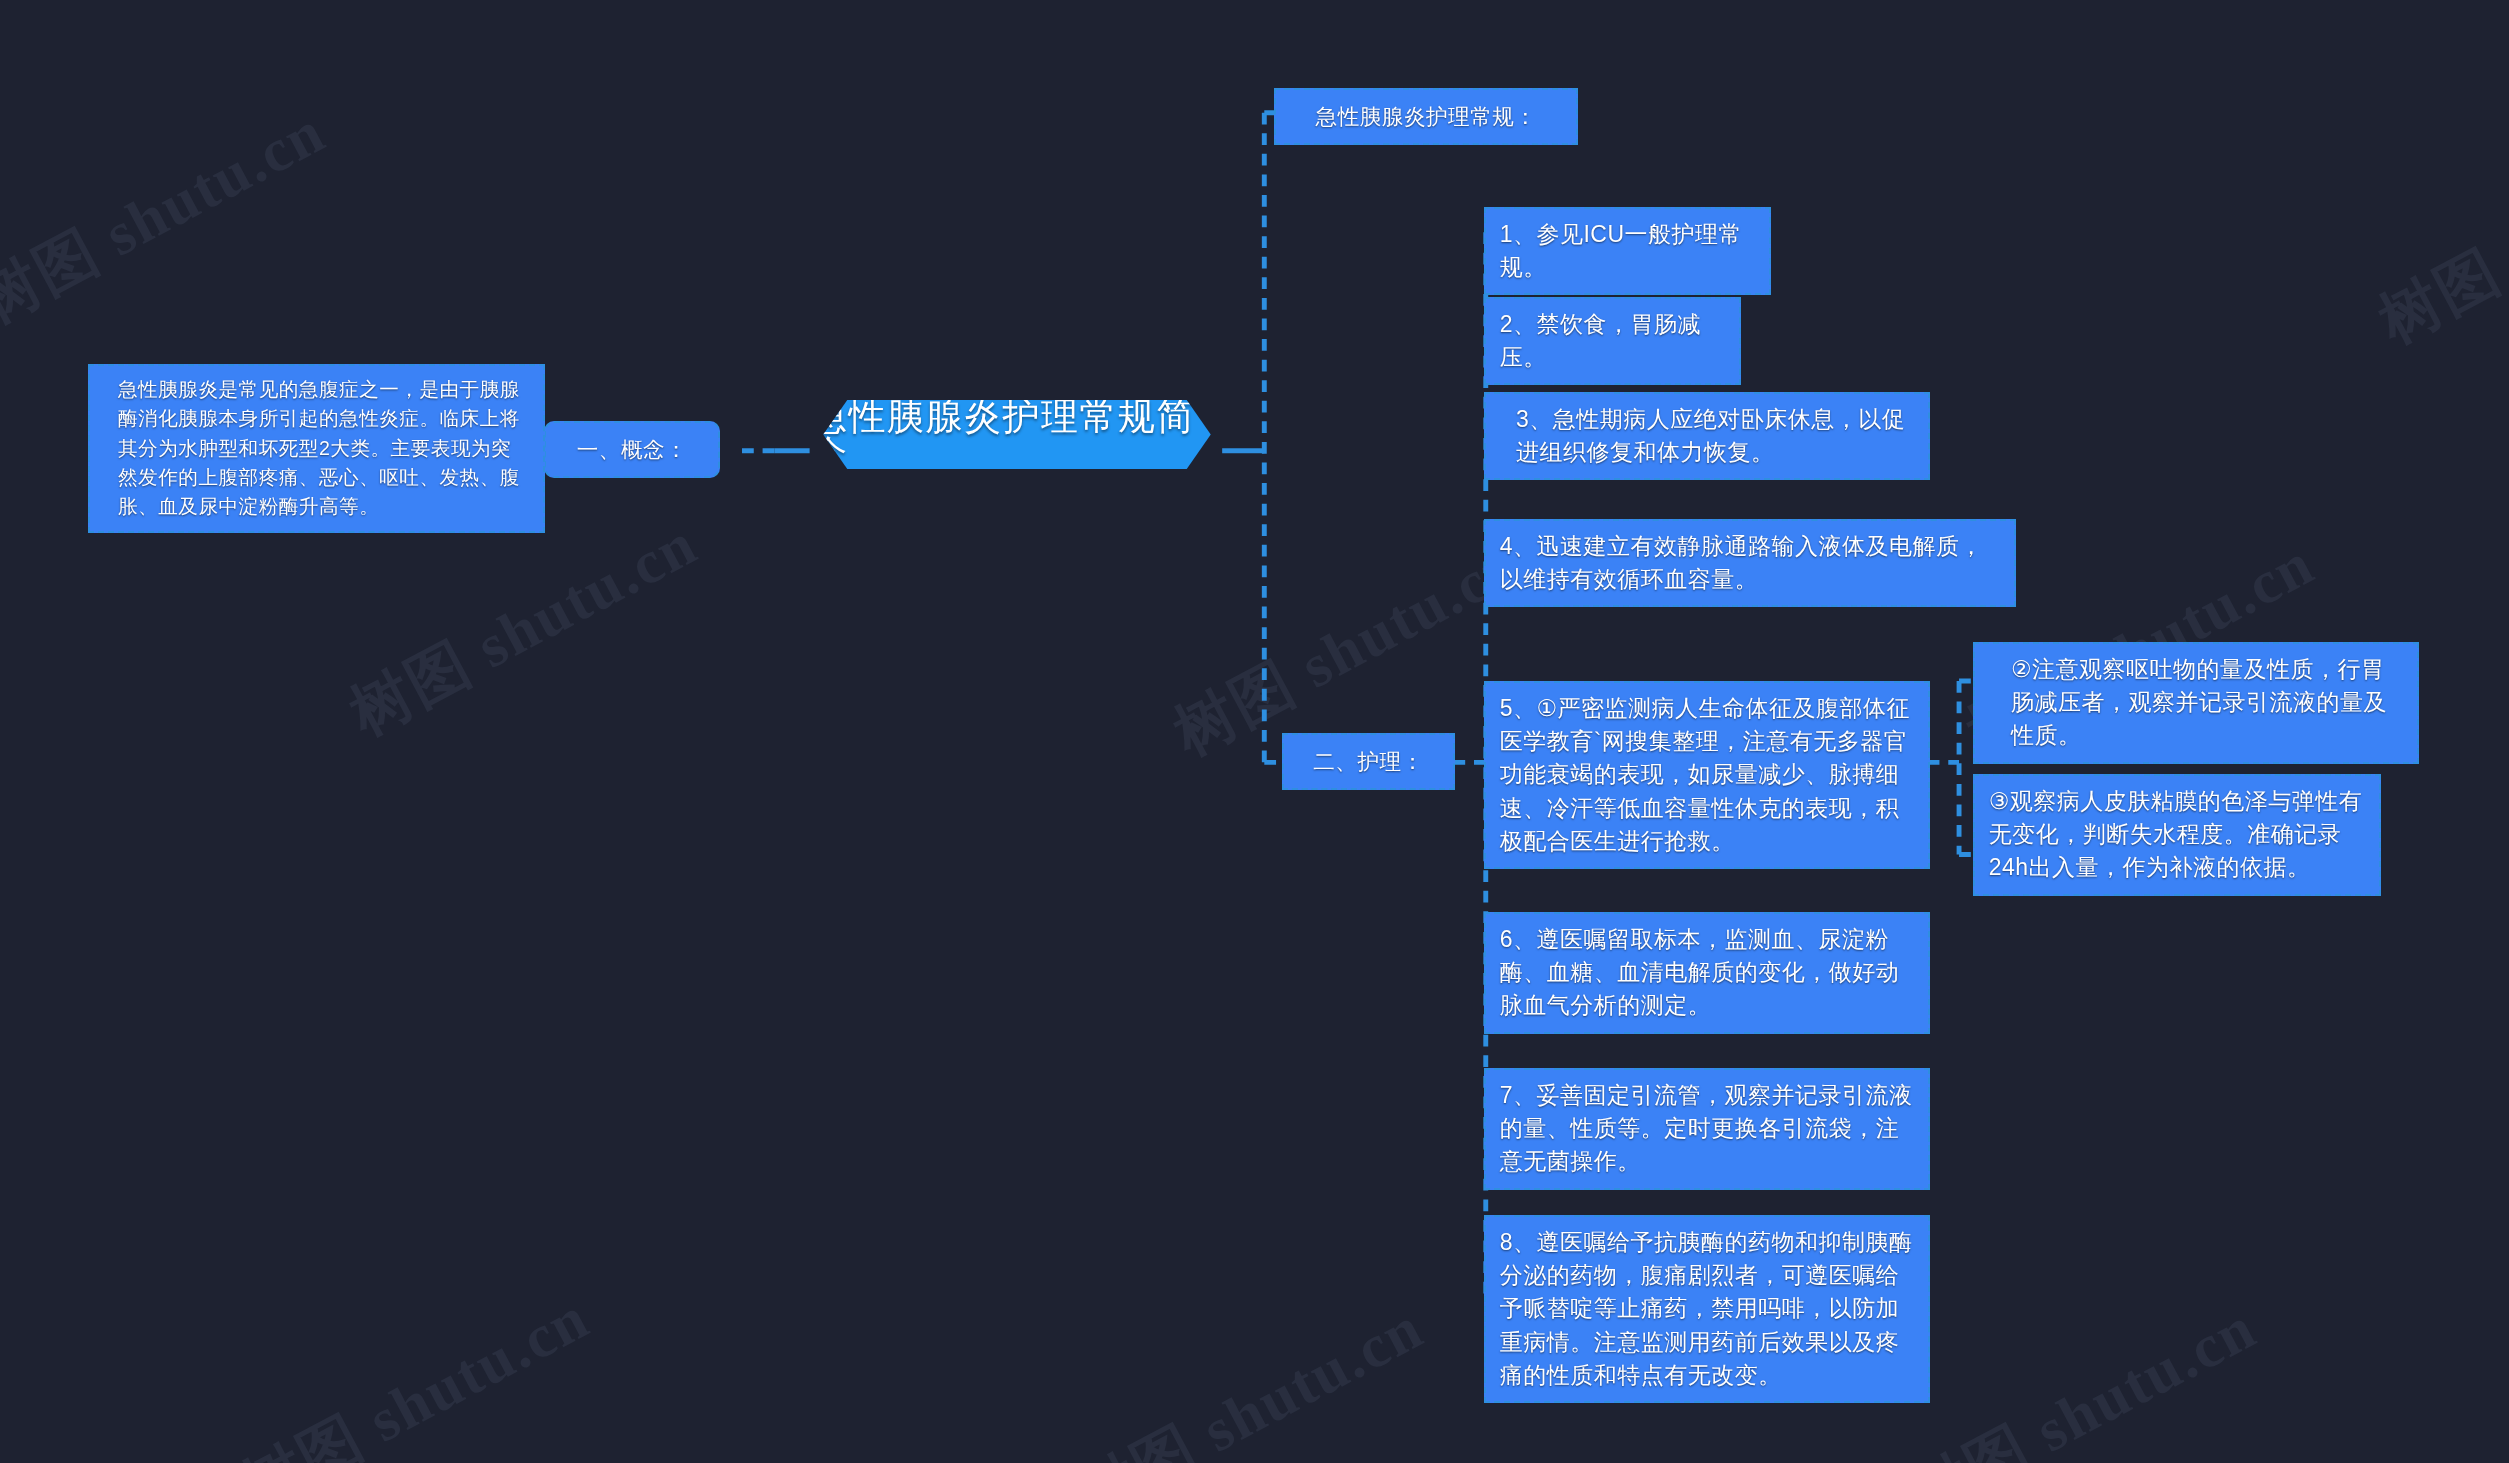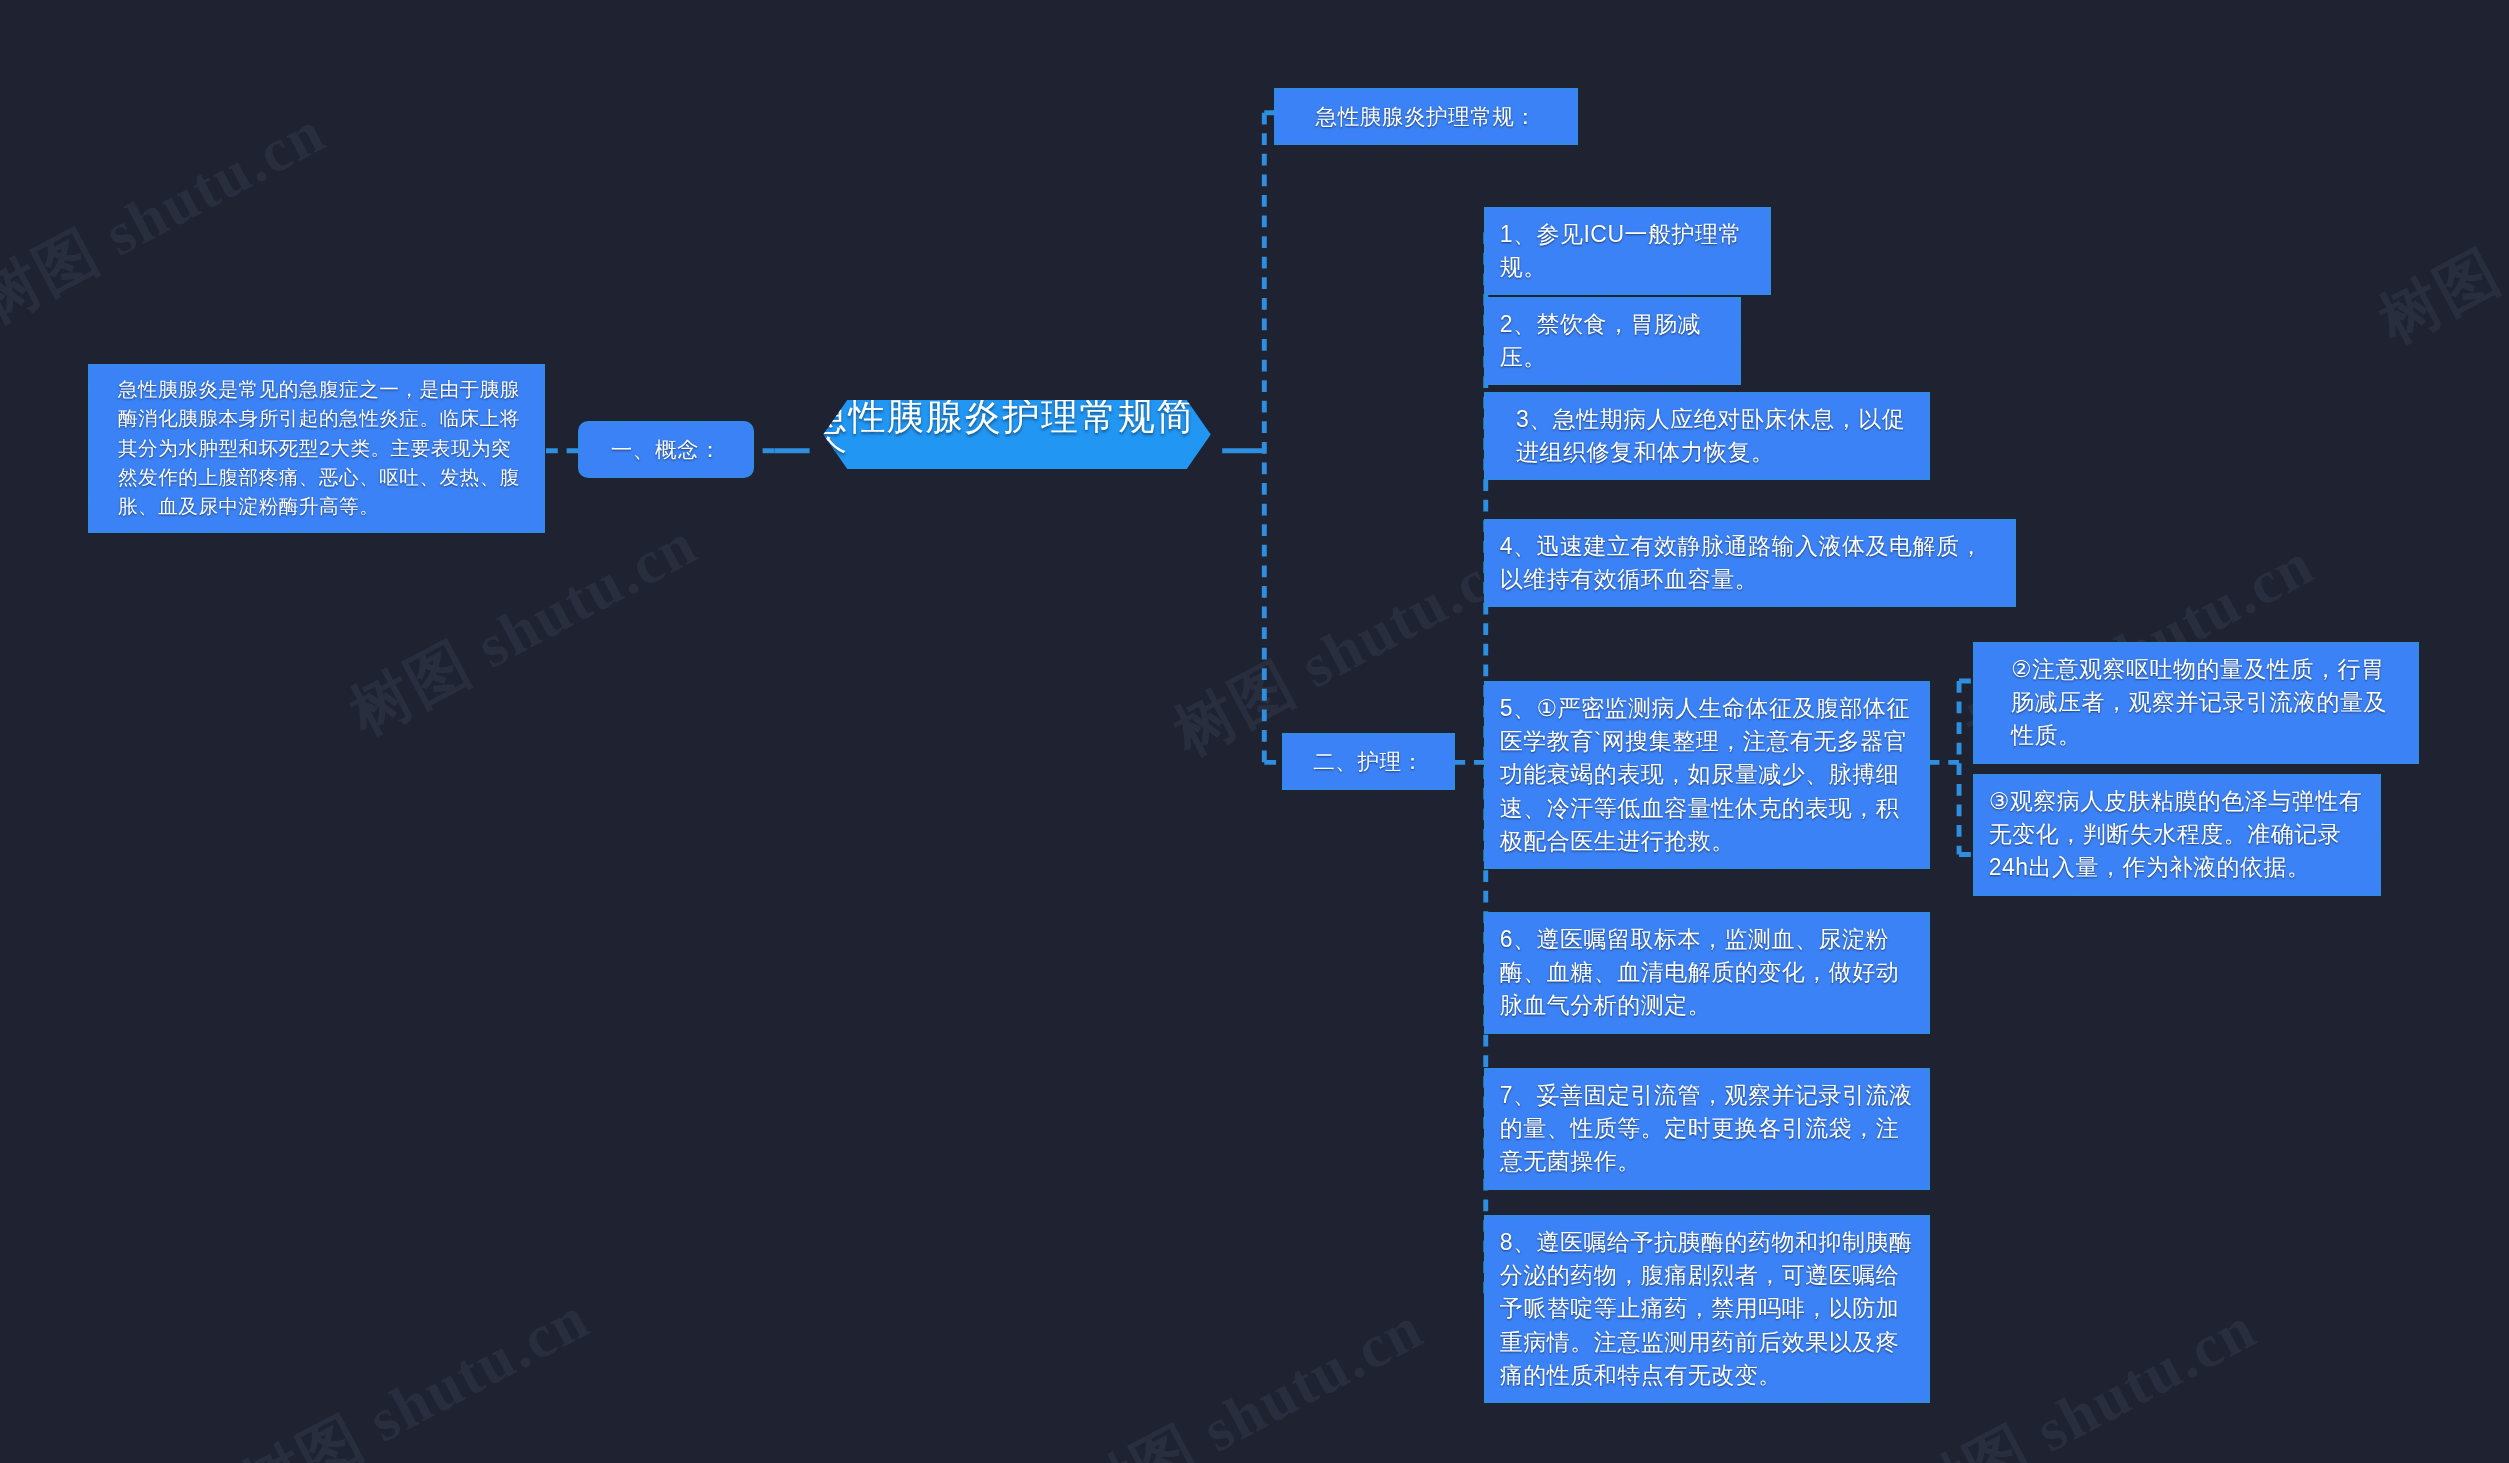--- a/index.html
+++ b/index.html
@@ -129,21 +129,21 @@
     <path d="M 1999 695 L 1999 872" stroke-dasharray="12 9"></path>
     <path d="M 1999 695 L 2031 695" stroke-dasharray="12 9"></path>
     <path d="M 1999 872 L 2031 872" stroke-dasharray="12 9"></path>
   </g>
 </svg>
 
 <div id="central-node" style="left:810px; top:400px; width:414px; height:69px;">
   <span>急性胰腺炎护理常规简介</span>
 </div>
 
-<div class="node branch" style="left:578px; top:421px; width:176px;border-radius:10px;">
+<div class="node branch" style="left:544px; top:421px; width:176px;border-radius:10px;">
   <span>一、概念：</span>
 </div>
 
 <div class="node desc" style="left:88px; top:364px; width:457px;">
   <span>急性胰腺炎是常见的急腹症之一，是由于胰腺酶消化胰腺本身所引起的急性炎症。临床上将其分为水肿型和坏死型2大类。主要表现为突然发作的上腹部疼痛、恶心、呕吐、发热、腹胀、血及尿中淀粉酶升高等。</span>
 </div>
 
 <div class="node branch" style="left:1274px; top:88px; width:304px;">
   <span>急性胰腺炎护理常规：</span>
 </div>

